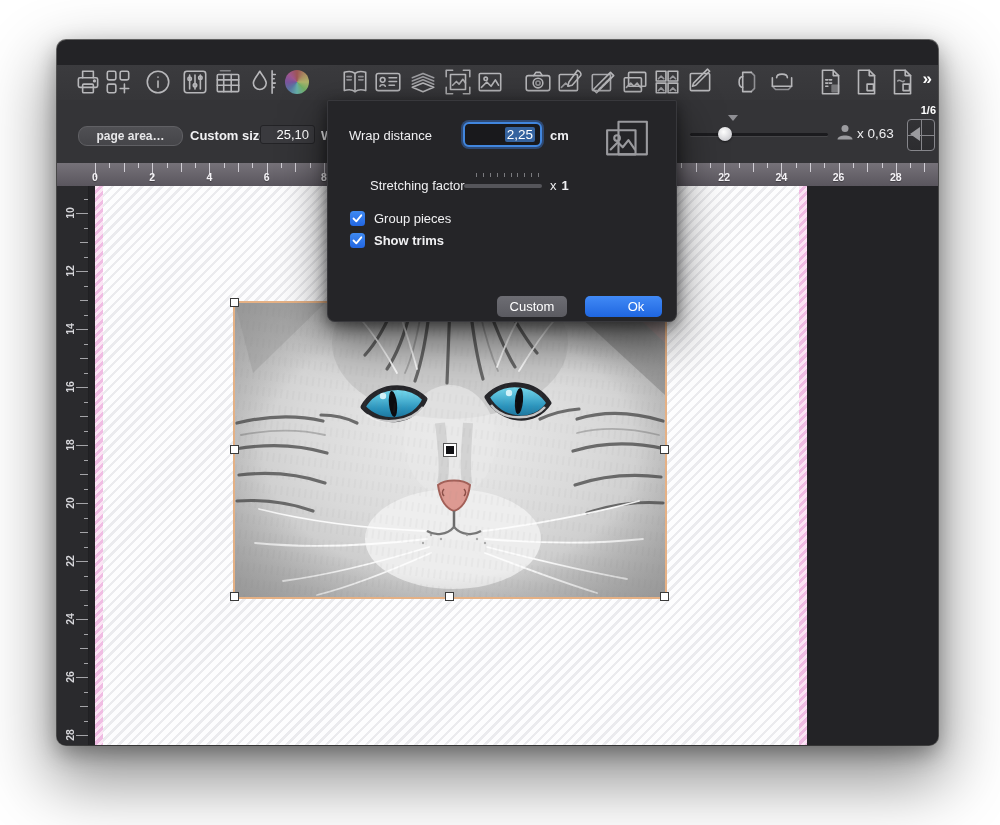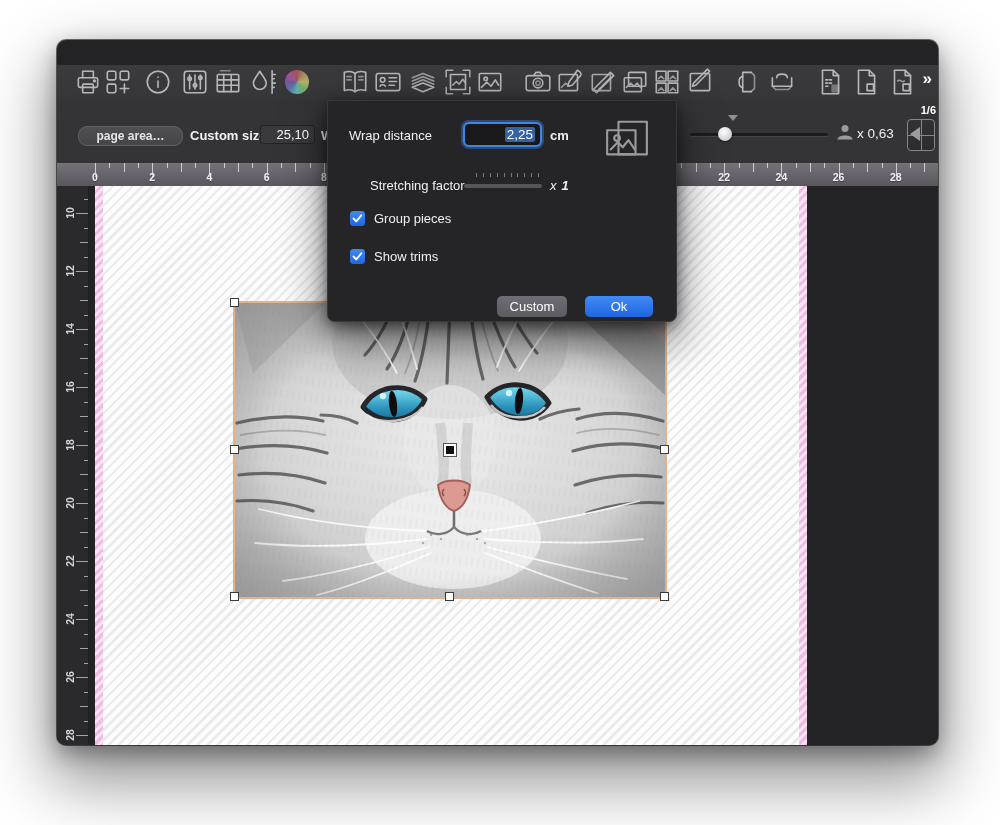--- a/index.html
+++ b/index.html
@@ -89,29 +89,29 @@
              display:flex;align-items:center;justify-content:flex-end;padding-right:5px;}
   .selhl{background:#35639f;color:#fff;font-size:13.5px;padding:0 2px;border-radius:2px;}
   .d-unit{position:absolute;left:222px;top:27px;font-weight:bold;}
   .wrapicon{position:absolute;right:27px;top:18px;}
   .dslider{position:absolute;left:134px;top:66px;width:105px;height:32px;}
   .d-tick{position:absolute;top:6px;width:1px;height:4px;background:#7a7a7e;}
   .d-track{position:absolute;left:2px;top:17px;width:78px;height:3.5px;background:#55555a;border-radius:2px;}
   .d-thumb{position:absolute;left:2px;top:4px;width:15px;height:18px;border-radius:2px;
            background:linear-gradient(#dadade,#b8b8bе,#b4b4ba);
            clip-path:polygon(50% 0,100% 38%,100% 100%,0 100%,0 38%);}
-  .d-factor{position:absolute;left:222px;top:77px;font-style:italic;}
+  .d-factor{position:absolute;left:222px;top:77px;}
   .d-factor b{margin-left:5px;}
   .cbrow{position:absolute;left:22px;display:flex;align-items:center;gap:9px;}
   .cbbox{width:15px;height:15px;border-radius:3.5px;background:linear-gradient(#3f8af2,#2266e2);
          display:flex;align-items:center;justify-content:center;}
   .btn{position:absolute;top:195px;height:21px;border-radius:5px;color:#fff;font-size:13px;text-align:center;
        line-height:21px;}
   .btn.cancel{left:169px;width:70px;background:linear-gradient(#6d6d73,#5b5b61);}
-  .btn.ok{left:257px;width:68px;background:linear-gradient(#418af6,#1f66e0);}
+  .btn.ok{left:257px;width:52px;background:linear-gradient(#418af6,#1f66e0);padding-left:25px;}
 </style>
 </head>
 <body>
 
 <div class="stage">
   <div class="window">
 
 
     <div class="toolbar" id="toolbar">
       <span class="tb-overflow">»</span>
@@ -533,21 +533,21 @@
       <div class="d-factor"><span>x</span><b>1</b></div>
 
       <div class="cbrow" style="top:110px;">
         <span class="cbbox">
           <svg width="11" height="9" viewBox="0 0 11 9">
               <path d="M1.5 4.5l2.8 2.8 5-6" stroke="#fff" stroke-width="1.8" fill="none" stroke-linecap="round" stroke-linejoin="round"></path>
             </svg>
         </span>
         <span>Group pieces</span>
       </div>
-      <div class="cbrow" style="top:148px;">
+      <div class="cbrow" style="top:132px;font-weight:bold;">
         <span class="cbbox">
           <svg width="11" height="9" viewBox="0 0 11 9">
               <path d="M1.5 4.5l2.8 2.8 5-6" stroke="#fff" stroke-width="1.8" fill="none" stroke-linecap="round" stroke-linejoin="round"></path>
             </svg>
         </span>
         <span>Show trims</span>
       </div>
 
       <div class="btn cancel">Custom</div>
       <div class="btn ok">Ok</div>

